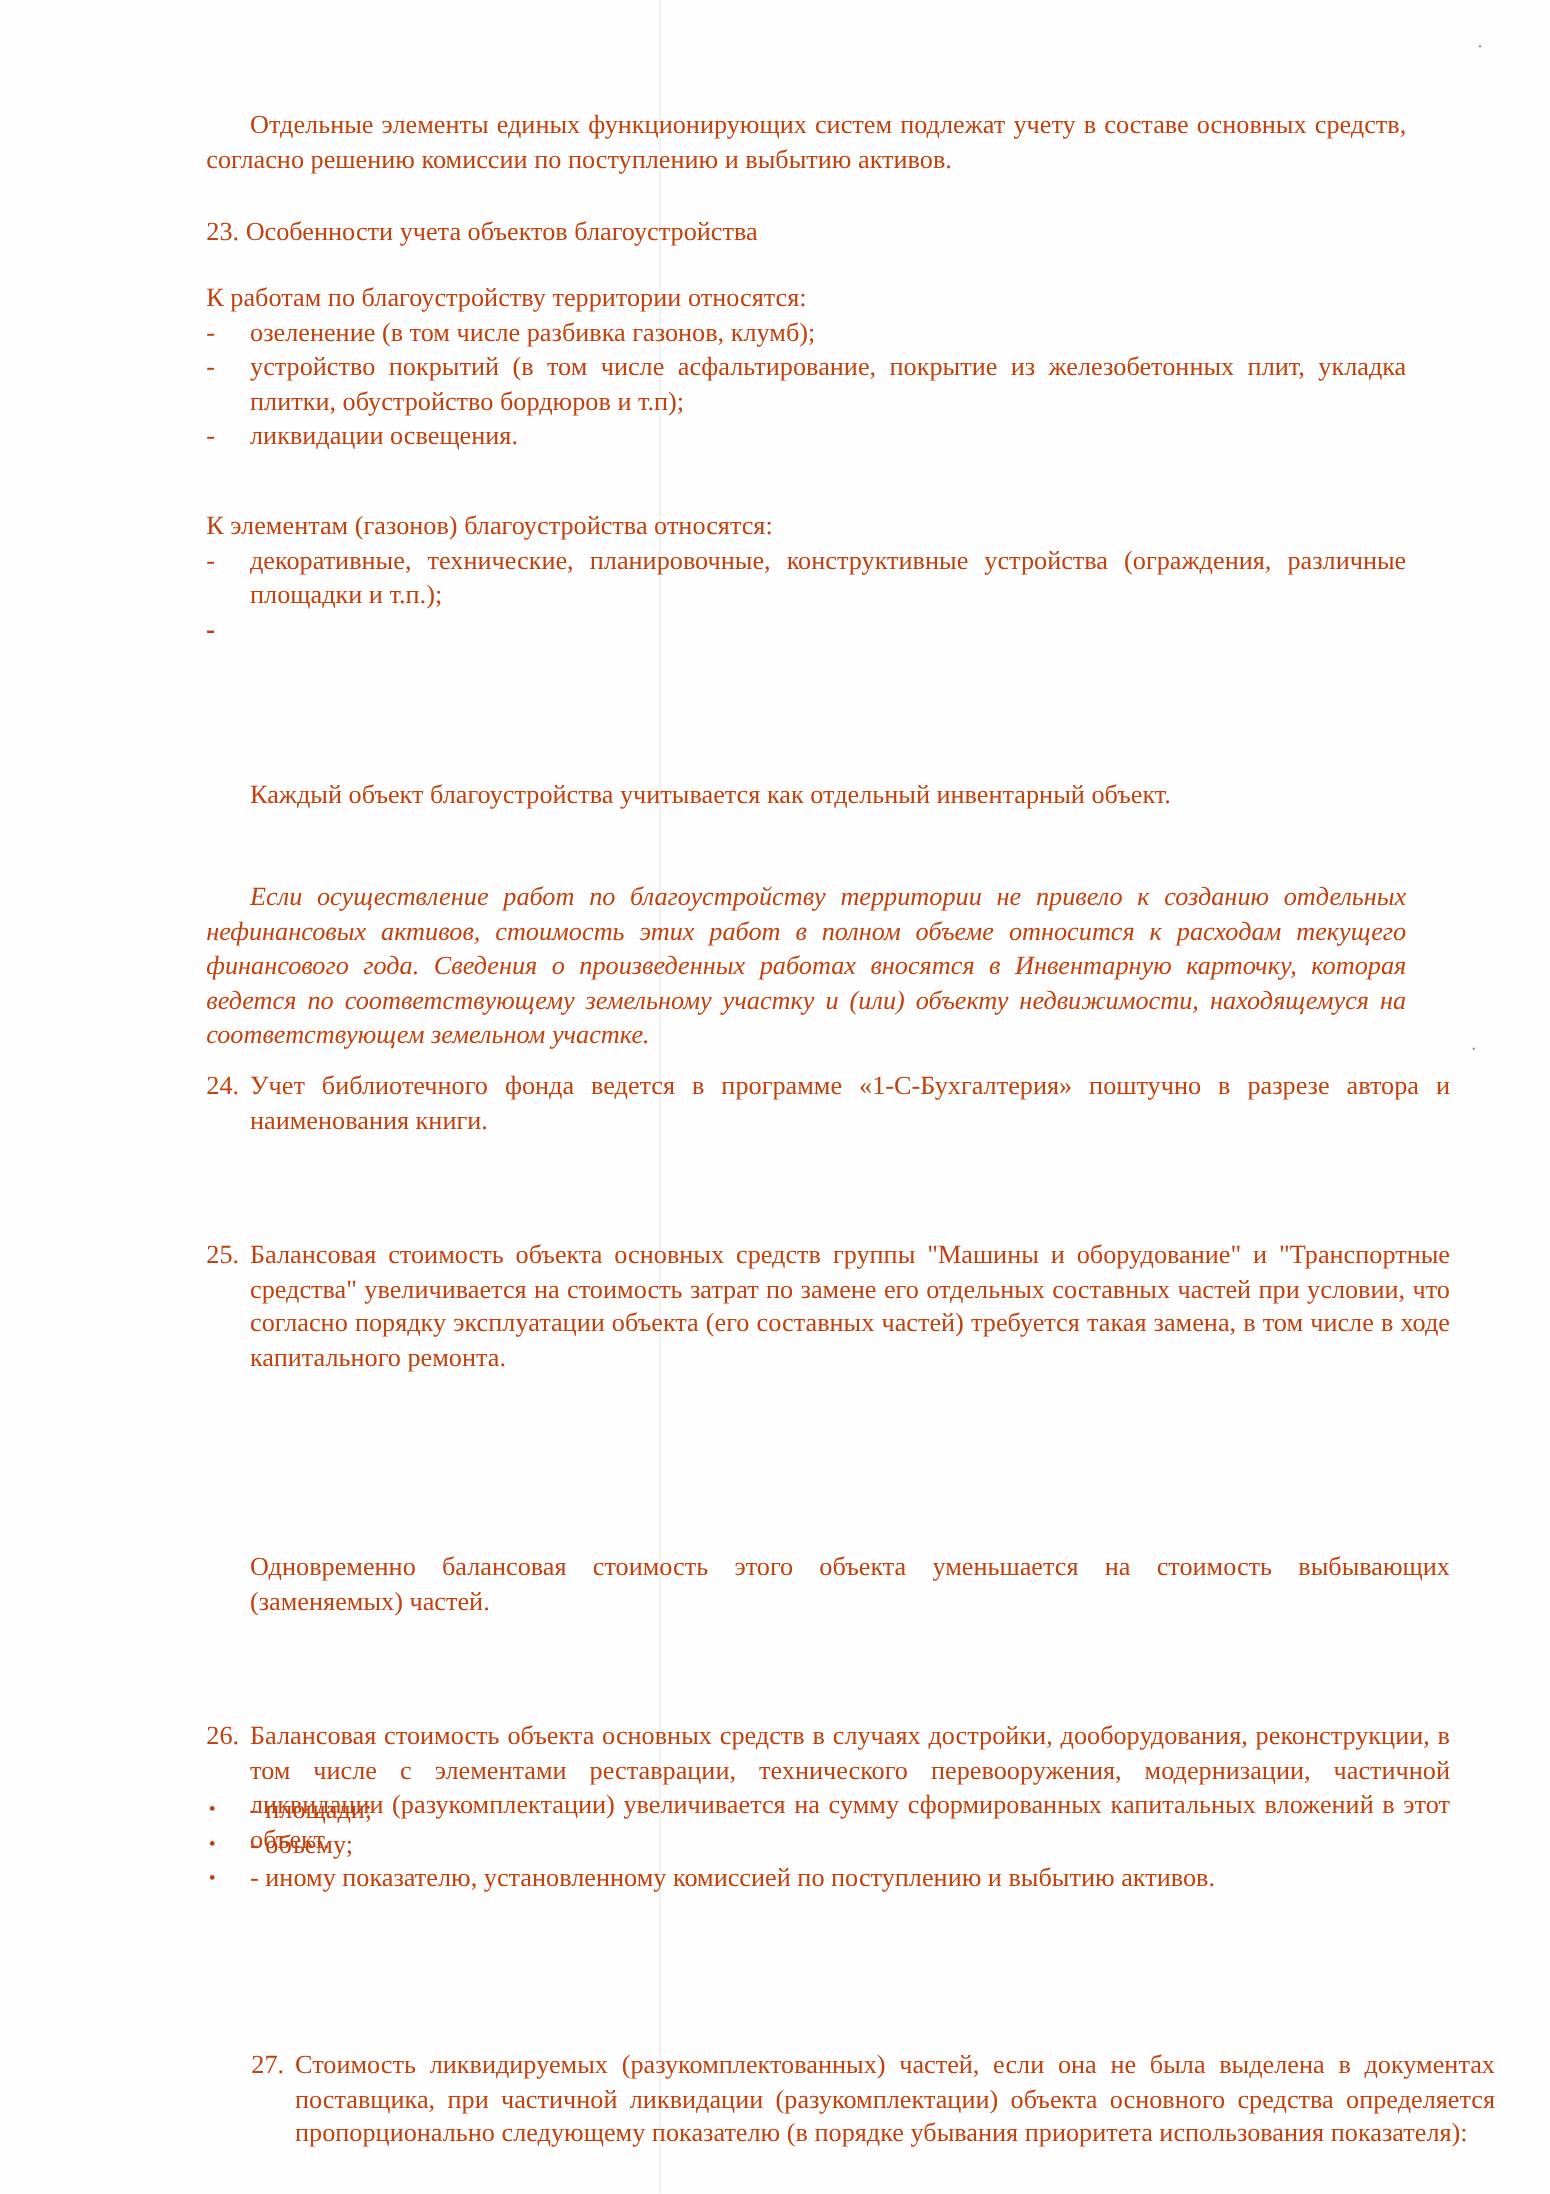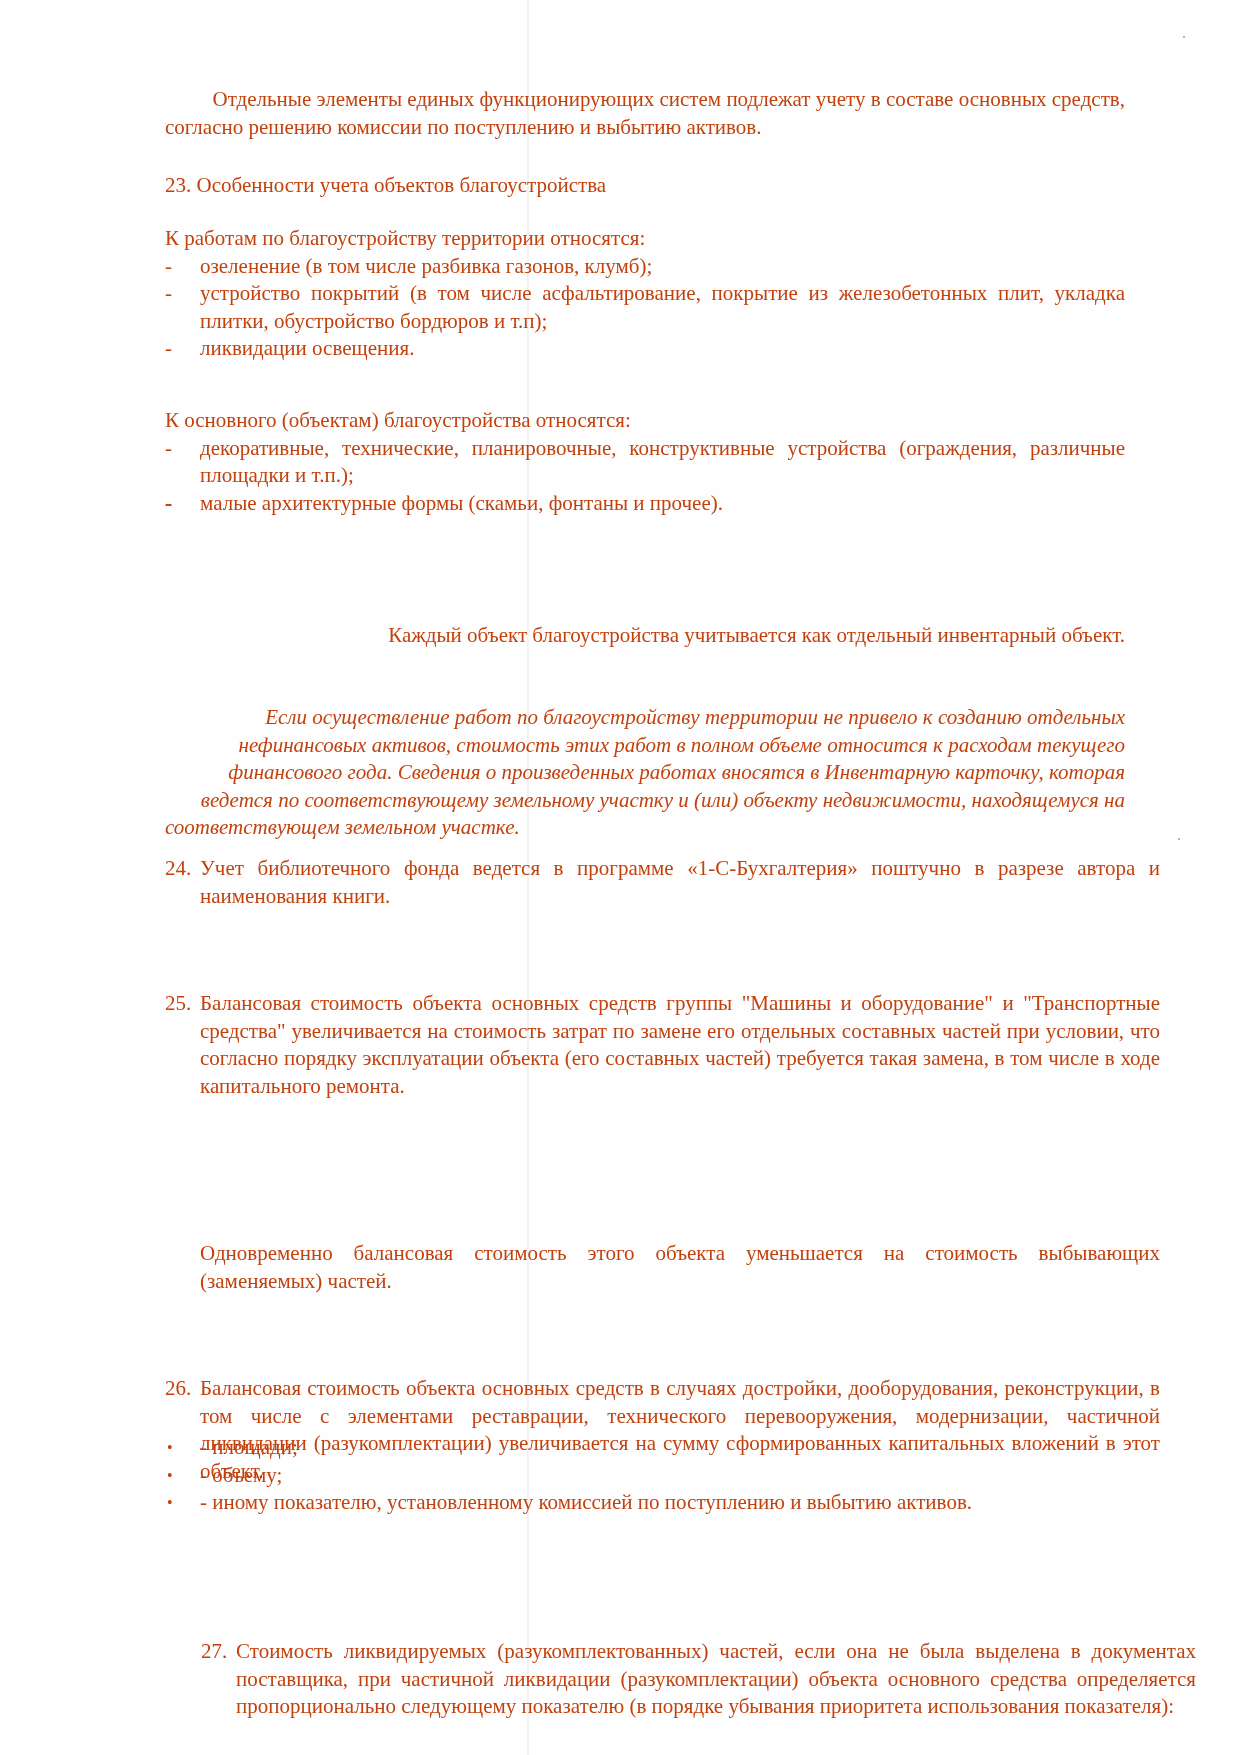--- a/index.html
+++ b/index.html
@@ -12,21 +12,21 @@
       font-size: 21px;
       line-height: 27.5px;
     }
     .fold {
       position: absolute; left: 527px; top: 0; width: 2px; height: 1755px;
       background: linear-gradient(to right, rgba(0,0,0,0.03), rgba(0,0,0,0.07), rgba(0,0,0,0.02));
     }
     .speck { position: absolute; width: 2px; height: 2px; background: #9a9a9a; border-radius: 1px; }
     .block { position: absolute; left: 165px; width: 960px; }
     .just { text-align: justify; text-align-last: left; }
-    .indent { text-indent: 35px; text-align: right; }
+    .indent { text-indent: 35px; }
     p { margin: 0; }
     .dash-list { list-style: none; margin: 0; padding: 0; }
     .dash-list li { position: relative; padding-left: 35px; text-align: justify; }
     .dash-list li .marker { position: absolute; left: 0; top: 0; }
     .num-item { position: relative; padding-left: 35px; }
     .num-item .num { position: absolute; left: 0; top: 0; }
     .bullet-list { list-style: none; margin: 0; padding: 0; }
     .bullet-list li { position: relative; padding-left: 35px; }
     .bullet-list li .marker { position: absolute; left: 2px; top: 0; font-size: 16px; }
   </style>
@@ -58,35 +58,34 @@
         <span>устройство покрытий (в том числе асфальтирование, покрытие из железобетонных плит, укладка плитки, обустройство бордюров и т.п);</span>
       </li>
       <li>
         <span class="marker">-</span>
         <span>ликвидации освещения.</span>
       </li>
     </ul>
   </div>
 
   <div class="block" style="top:407px;">
-    <p>К основного (объектам) благоустройства относятся:</p>
+    <p>К элементам (газонов) благоустройства относятся:</p>
     <ul class="dash-list">
       <li>
         <span class="marker">-</span>
         <span>декоративные, технические, планировочные, конструктивные устройства (ограждения, различные площадки и т.п.);</span>
       </li>
       <li>
         <span class="marker">-</span>
       </li>
       <li>
         <span class="marker">-</span>
       </li>
       <li>
         <span class="marker">-</span>
-        <span>малые архитектурные формы (скамьи, фонтаны и прочее).</span>
       </li>
     </ul>
   </div>
 
   <div class="block" style="top:622px;">
     <p class="indent">Каждый объект благоустройства учитывается как отдельный инвентарный объект.</p>
   </div>
 
   <div class="block" style="top:704px;font-style:italic;">
     <p class="just indent">Если осуществление работ по благоустройству территории не привело к созданию отдельных нефинансовых активов, стоимость этих работ в полном объеме относится к расходам текущего финансового года. Сведения о произведенных работах вносятся в Инвентарную карточку, которая ведется по соответствующему земельному участку и (или) объекту недвижимости, находящемуся на соответствующем земельном участке.</p>

